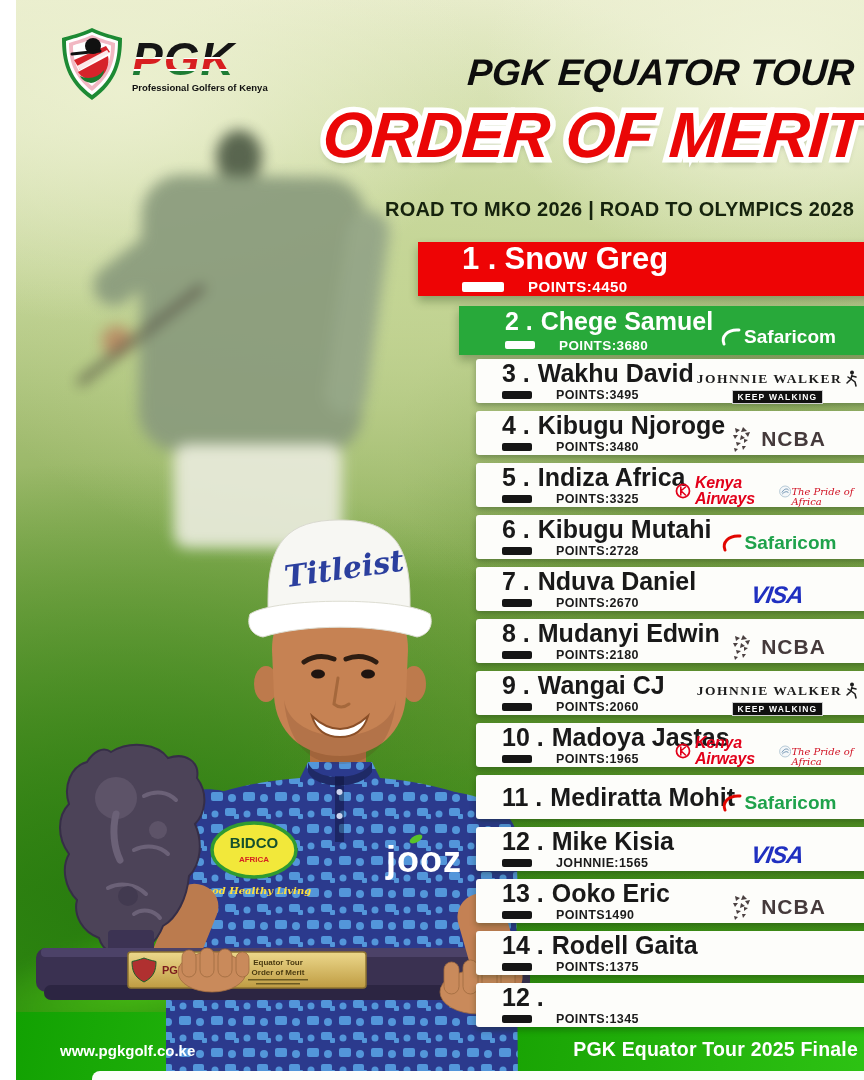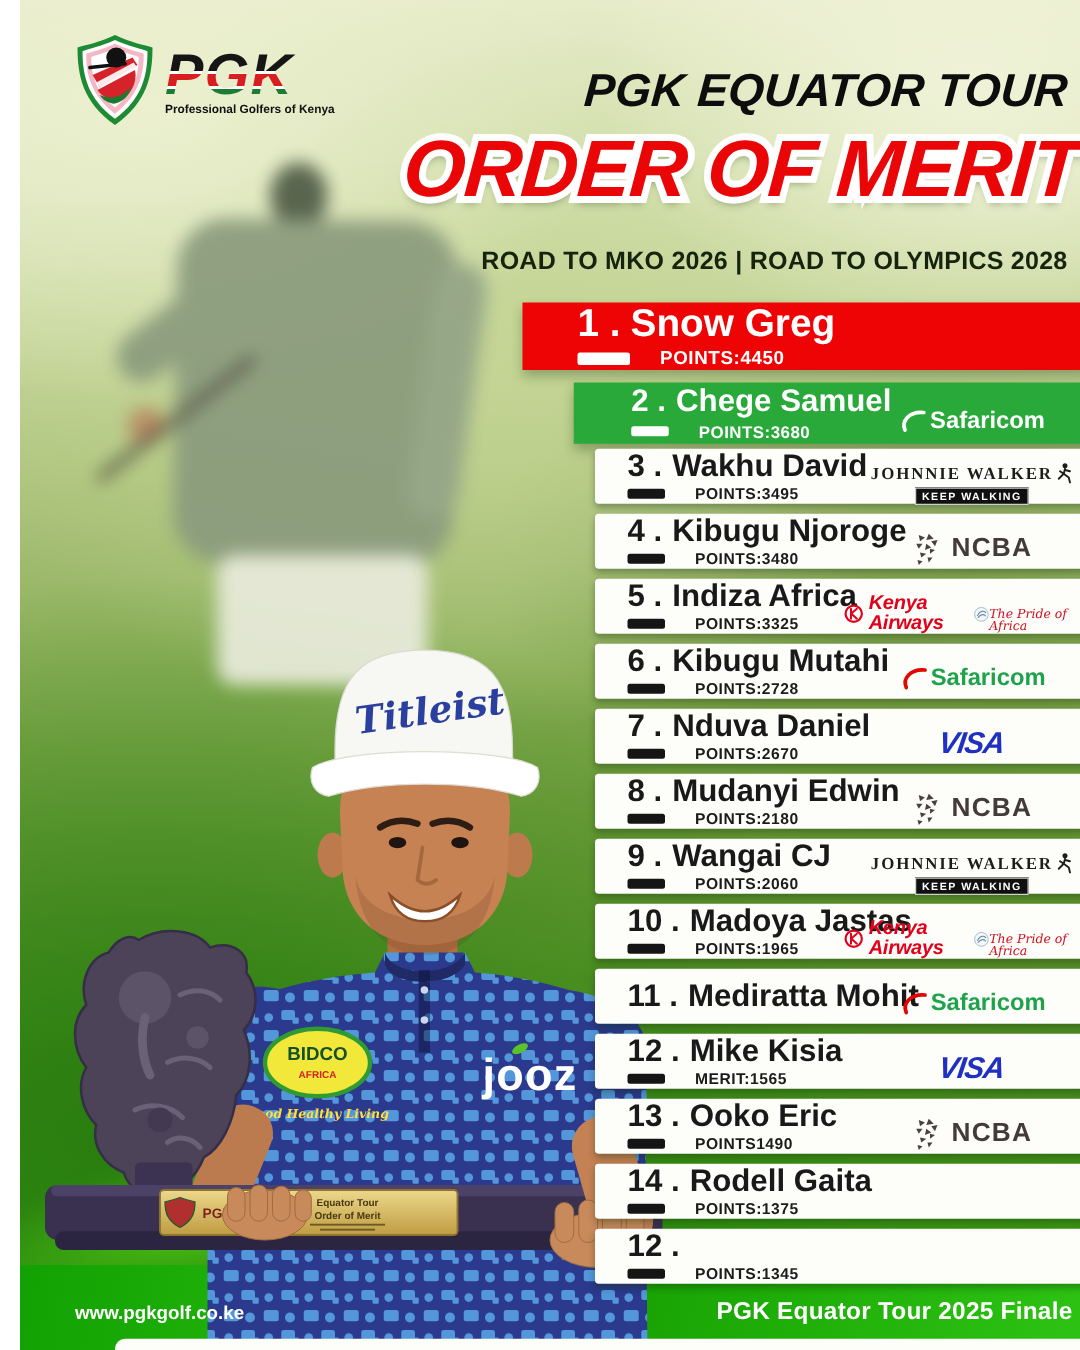--- a/index.html
+++ b/index.html
@@ -516,21 +516,21 @@
         </div>
   </div>
       <div class="row row-card">
     <div class="row-text">
       <div class="name-line">
         <span class="rank">12 .</span>
         <span class="name">Mike Kisia</span>
       </div>
       <div class="points-line">
         <span class="dash"></span>
-        <span class="points">MERIT:1565</span>
+        <span class="points">JOHNNIE:1565</span>
       </div>
     </div>
     <div class="slot">
           <div class="sp sp-visa">
     <span class="visa-text">VISA</span>
   </div>
         </div>
   </div>
       <div class="row row-card">
     <div class="row-text">

